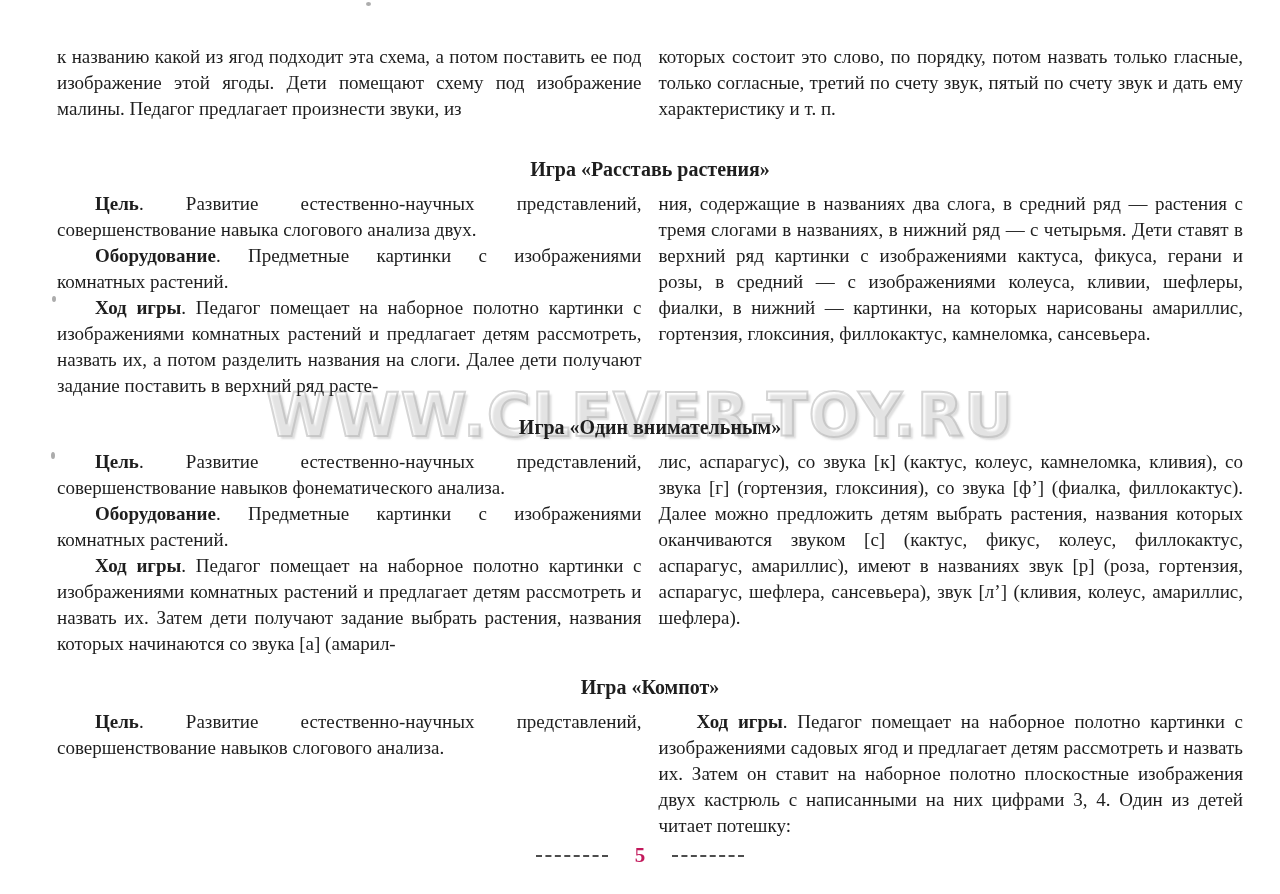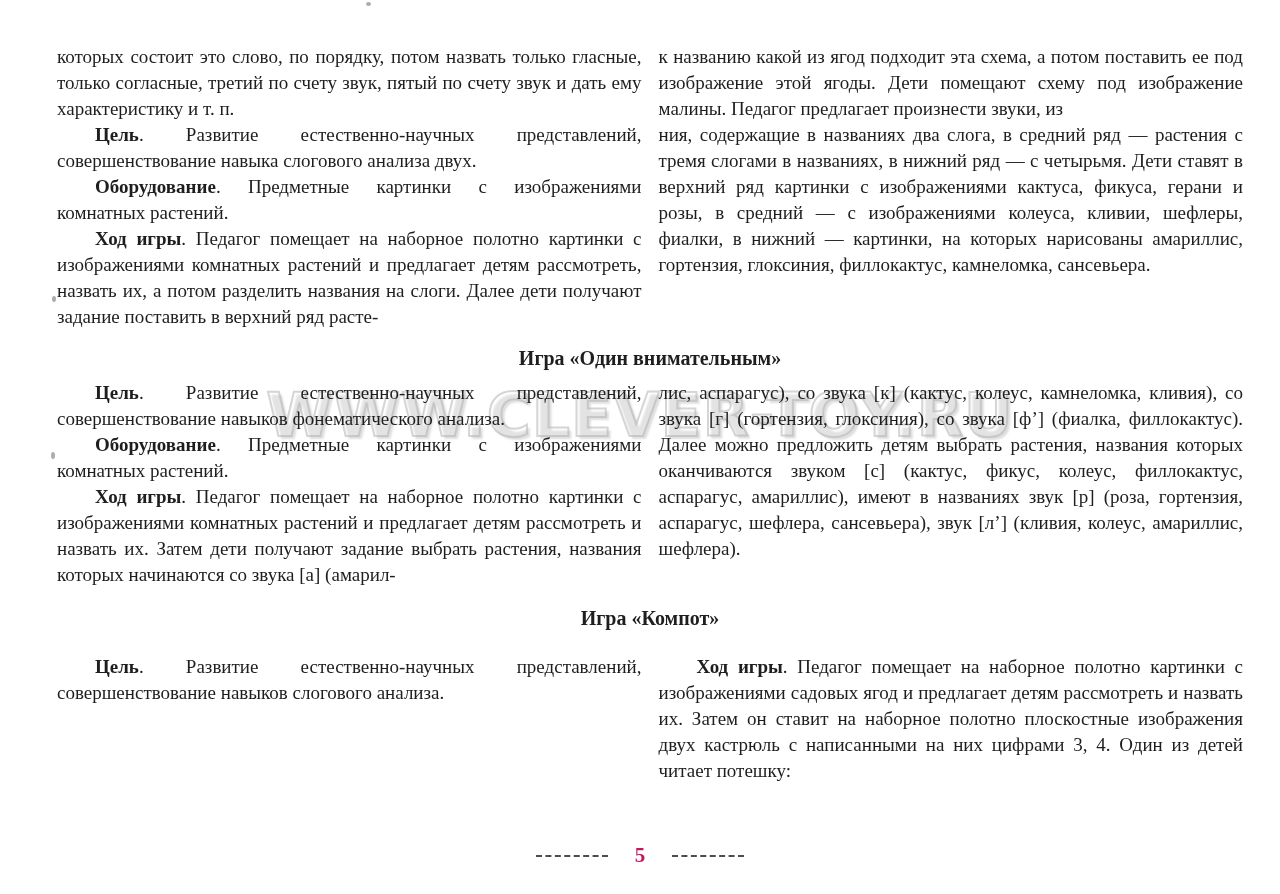--- a/index.html
+++ b/index.html
@@ -41,21 +41,21 @@
   .lead { font-weight: bold; }
   .game-title {
     font-size: 20px;
     font-weight: bold;
     text-align: center;
     margin: 0;
     line-height: 26px;
   }
   .t1 { margin: 34px 0 9px 0; }
   .t2 { margin: 15px 0 9px 0; }
-  .t3 { margin: 17px 0 23px 0; }
+  .t3 { margin: 17px 0 9px 0; }
   .footer {
     position: absolute;
     left: 0; right: 0;
     top: 845px;
     z-index: 1;
     display: flex;
     align-items: center;
     justify-content: center;
     gap: 27px;
   }
@@ -76,27 +76,28 @@
   <div class="watermark">WWW.CLEVER-TOY.RU</div>
 
   <div class="speck" style="left:366px; top:2px; width:5px; height:4px;"></div>
   <div class="speck" style="left:52px; top:296px; width:4px; height:6px;"></div>
   <div class="speck" style="left:51px; top:452px; width:4px; height:7px;"></div>
 
   <div class="content">
 
     <div class="row">
       <div class="col">
-        <p class="para">которых состоит это слово, по порядку, потом назвать только гласные, только согласные, третий по счету звук, пятый по счету звук и дать ему характеристику и т. п.</p>
+        <p class="para">к названию какой из ягод подходит эта схема, а потом поставить ее под изображение этой ягоды. Дети помещают схему под изображение малины. Педагог предлагает произнести звуки, из</p>
       </div>
       <div class="col">
-        <p class="para">к названию какой из ягод подходит эта схема, а потом поставить ее под изображение этой ягоды. Дети помещают схему под изображение малины. Педагог предлагает произнести звуки, из</p>
+        <p class="para">которых состоит это слово, по порядку, потом назвать только гласные, только согласные, третий по счету звук, пятый по счету звук и дать ему характеристику и т. п.</p>
       </div>
     </div>
 
+    <h2 class="game-title t1">Игра «Расставь растения»</h2>
     <div class="row">
       <div class="col">
         <p class="para indent"><b class="lead">Цель</b><span>. Развитие естественно-научных представлений, совершенствование навыка слогового анализа двух.</span></p>
         <p class="para indent"><b class="lead">Оборудование</b><span>. Предметные картинки с изображениями комнатных растений.</span></p>
         <p class="para indent"><b class="lead">Ход игры</b><span>. Педагог помещает на наборное полотно картинки с изображениями комнатных растений и предлагает детям рассмотреть, назвать их, а потом разделить названия на слоги. Далее дети получают задание поставить в верхний ряд расте-</span></p>
       </div>
       <div class="col">
         <p class="para">ния, содержащие в названиях два слога, в средний ряд — растения с тремя слогами в названиях, в нижний ряд — с четырьмя. Дети ставят в верхний ряд картинки с изображениями кактуса, фикуса, герани и розы, в средний — с изображениями колеуса, кливии, шефлеры, фиалки, в нижний — картинки, на которых нарисованы амариллис, гортензия, глоксиния, филлокактус, камнеломка, сансевьера.</p>
       </div>
     </div>

